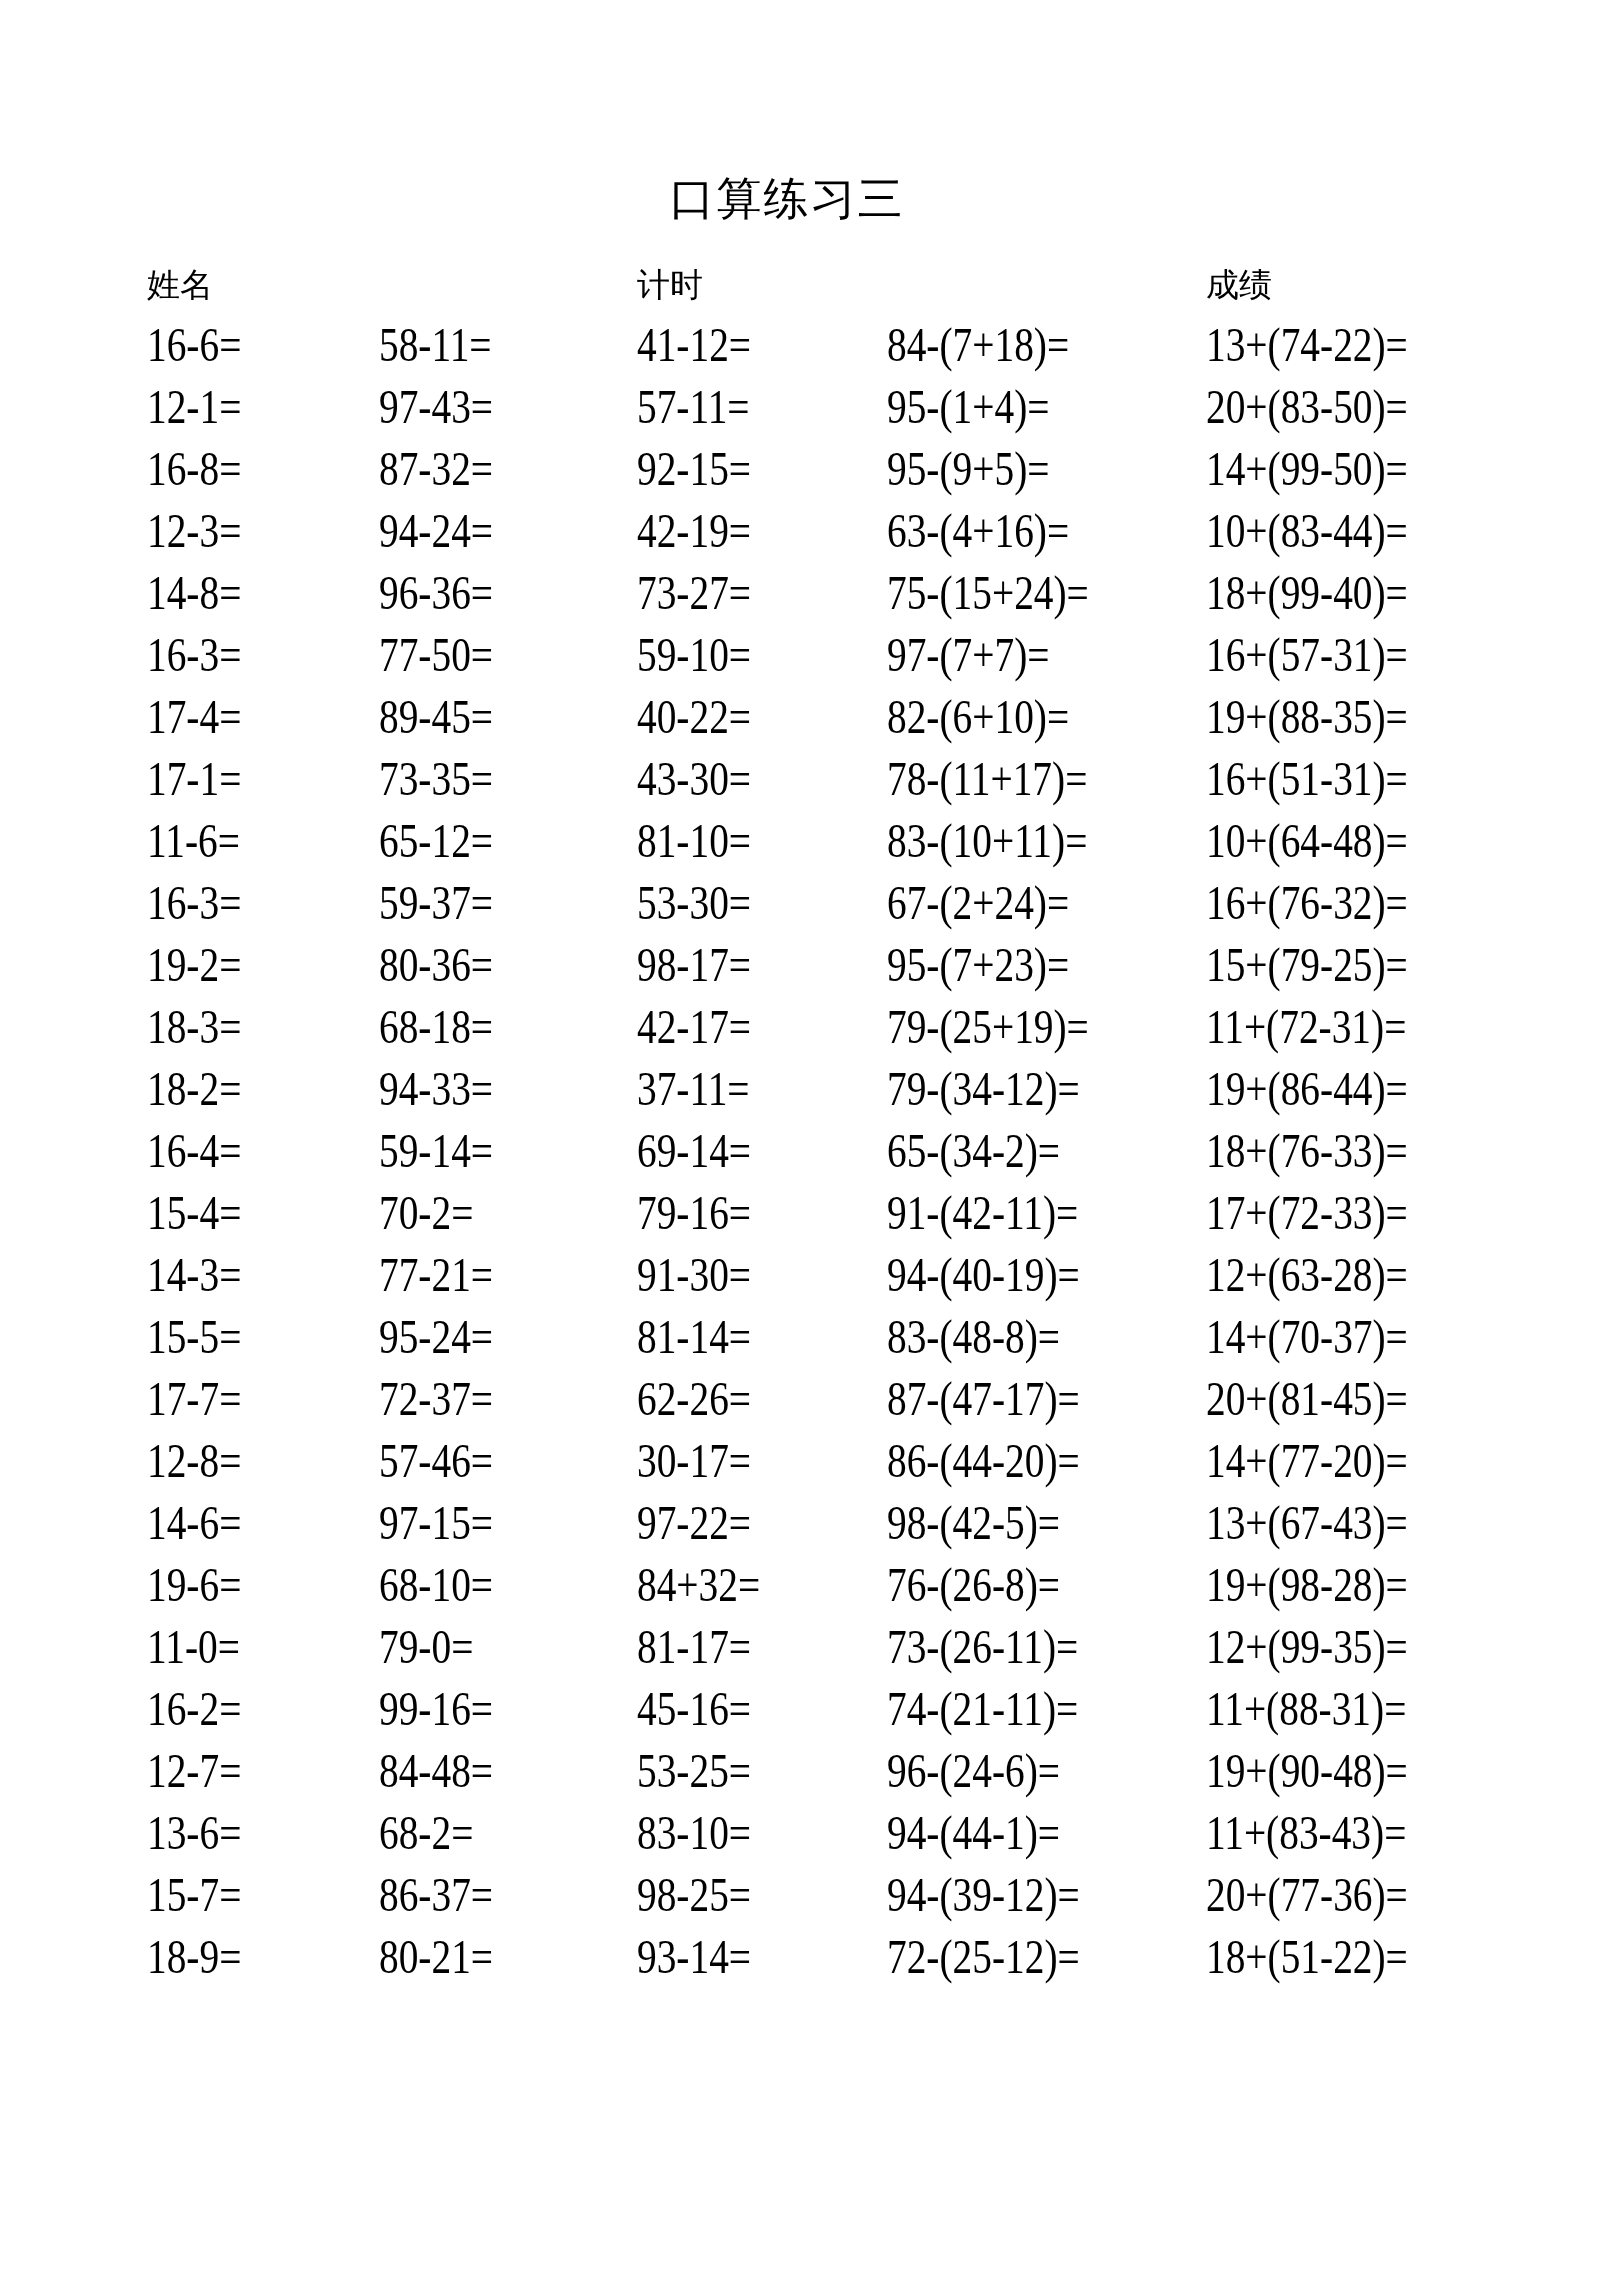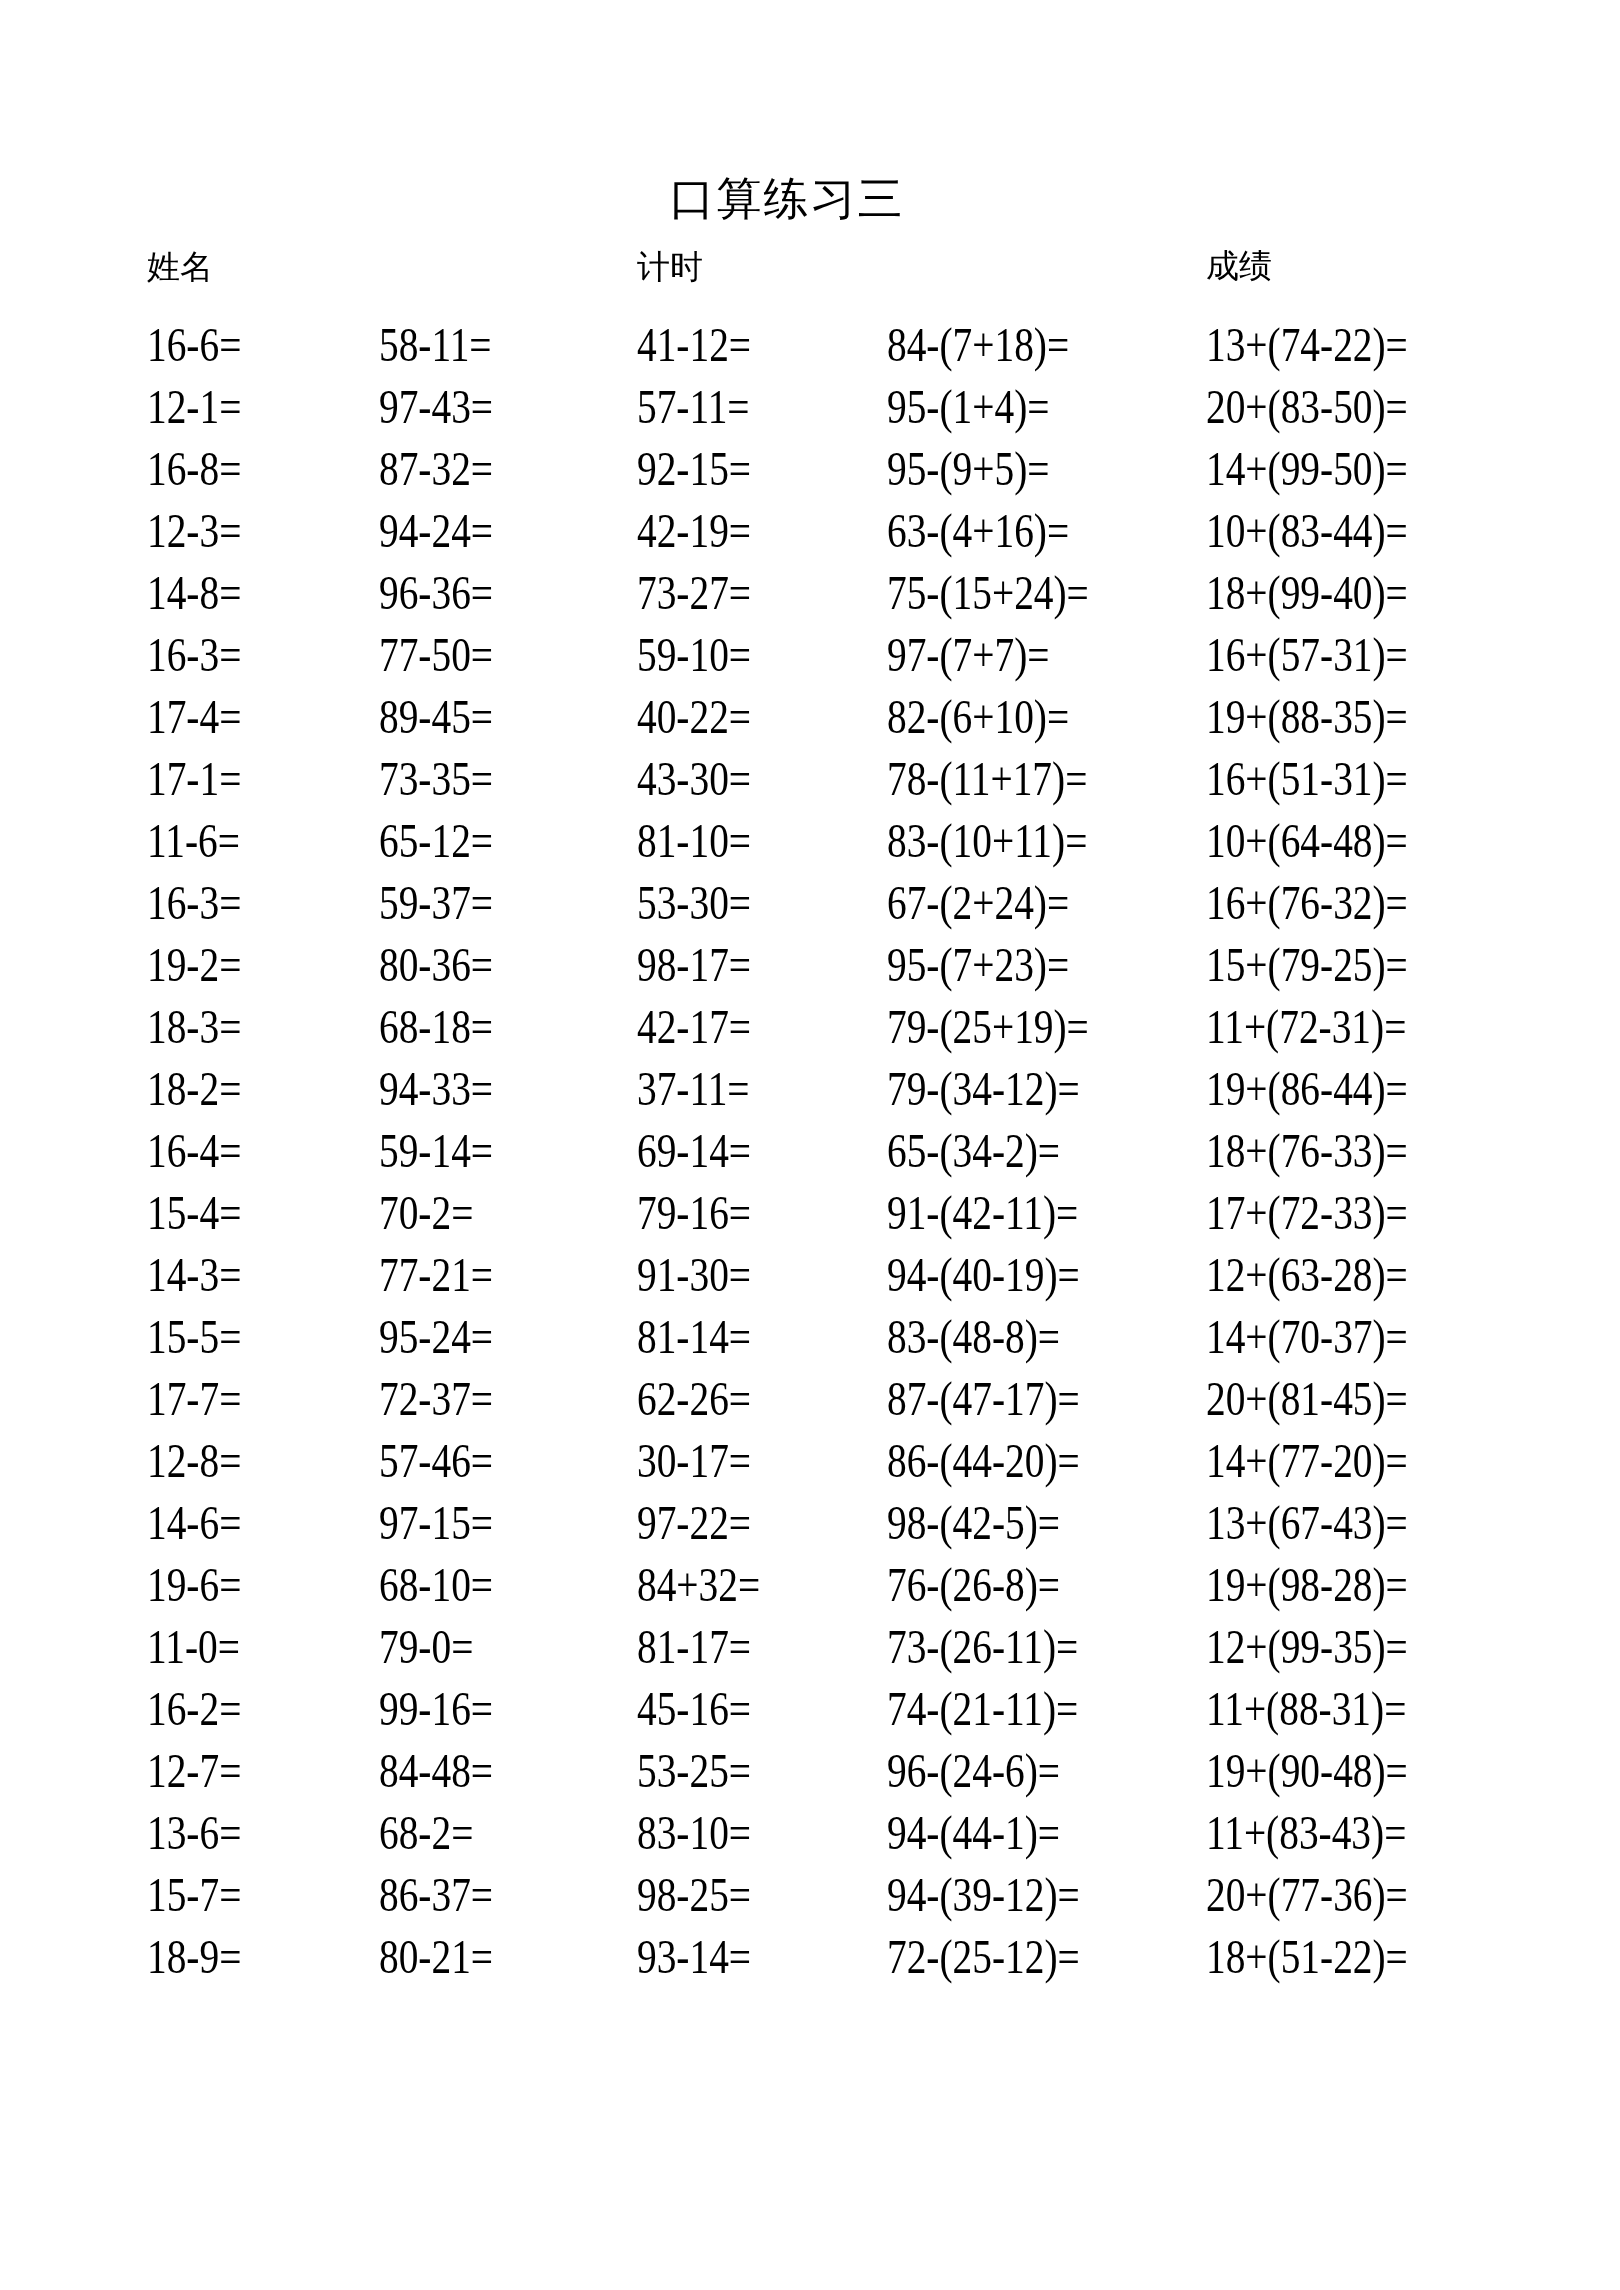--- a/index.html
+++ b/index.html
@@ -22,35 +22,35 @@
       width: 1574px;
       text-align: center;
       font-size: 45px;
       line-height: 59px;
       letter-spacing: 2px;
       font-family: "DejaVu Sans", sans-serif;
       font-weight: normal;
     }
     .labels {
       position: absolute;
-      top: 245px;
+      top: 263px;
       left: 0;
       width: 1381px;
       height: 43px;
     }
     .label {
       position: absolute;
       top: 0;
       font-size: 33px;
       line-height: 43px;
       font-family: "DejaVu Sans", sans-serif;
     }
     .label.name { left: 147px; }
     .label.time { left: 637px; }
-    .label.score { left: 1206px; font-family: Liberation Serif, serif; }
+    .label.score { left: 1206px; }
 
     .grid {
       position: absolute;
       top: 314px;
       left: 0;
       width: 1404px;
     }
     .row {
       position: relative;
       height: 62px;

